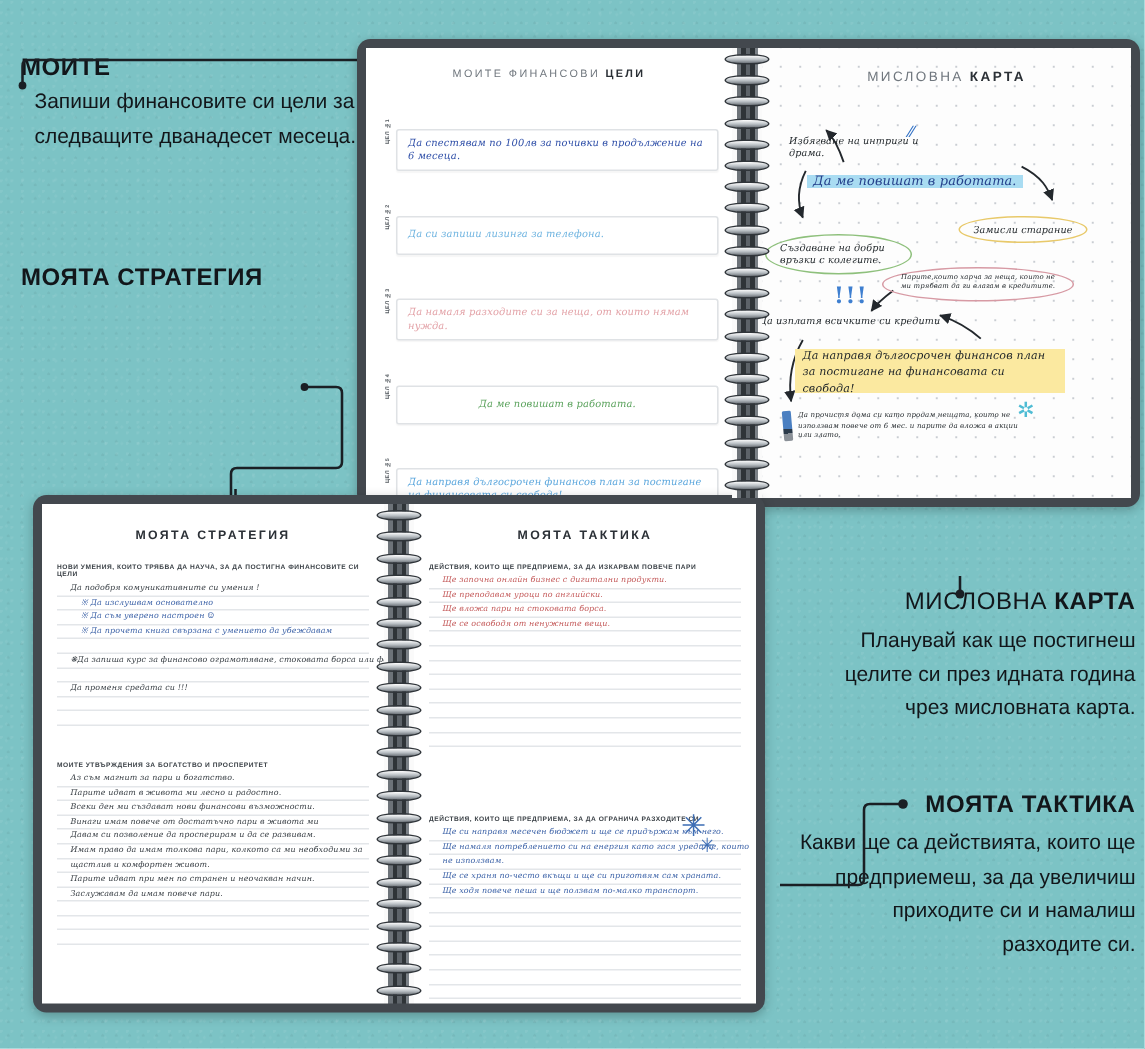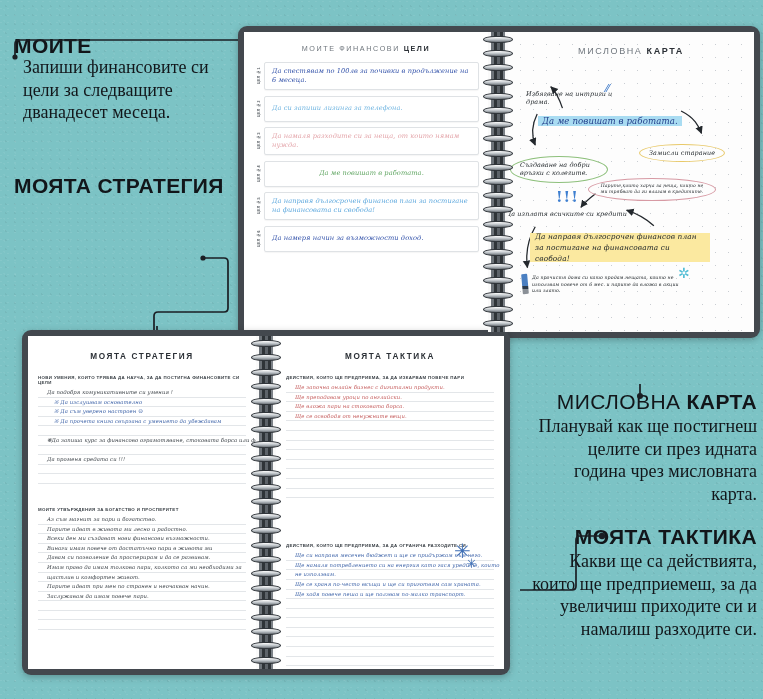--- a/index.html
+++ b/index.html
@@ -16,23 +16,23 @@
       radial-gradient(circle at 12% 22%, rgba(255,255,255,.07) 0 1px, transparent 1px),
       radial-gradient(circle at 63% 71%, rgba(0,0,0,.05) 0 1px, transparent 1px),
       radial-gradient(circle at 38% 88%, rgba(255,255,255,.05) 0 1px, transparent 1px);
     background-size: 7px 7px, 9px 9px, 11px 11px;
   }
 
   
   .cap { position: absolute; color: #12161a; }
   .cap .ttl {
     font-weight: bold; letter-spacing: .4px;
-    font-size: 21px; line-height: 20px;
-  }
-  .cap .body { font-size: 18px; line-height: 22.5px; font-family: Liberation Serif, serif; }
+    font-size: 16px; line-height: 20px;
+  }
+  .cap .body { font-size: 14px; line-height: 22.5px; }
   .cap.right { text-align: right; }
 
   
   .conn { position: absolute; }
   .conn svg { display: block; overflow: visible; }
 
   
   .notebook {
     position: absolute;
     background: #43484e;
@@ -102,20 +102,21 @@
     letter-spacing: .4px;
     writing-mode: vertical-rl; transform: rotate(180deg);
     white-space: nowrap;
   }
   .goal-box {
     flex: 1; border: 1px solid #dfe2e5; border-radius: 2px;
     background: #fff; min-height: 26px;
     padding: 4px 7px;
     display: flex; align-items: center;
     box-shadow: 0 1px 1px rgba(0,0,0,.04);
+    margin-top: 24px;
   }
   .goal-box .hand { font-size: 6.6px; line-height: 9px; }
   .goal-box.center { justify-content: center; }
 
   
   #mindPage { padding: 10px 10px; }
   #mindPage .page-title { font-size: 9px; margin: 4px 0 0 0; }
   .mm { position: absolute; }
   .mm .hand { font-size: 6.4px; line-height: 8.4px; color: #1d2327; white-space: nowrap; }
   .mm .hand.wrap { white-space: normal; }

